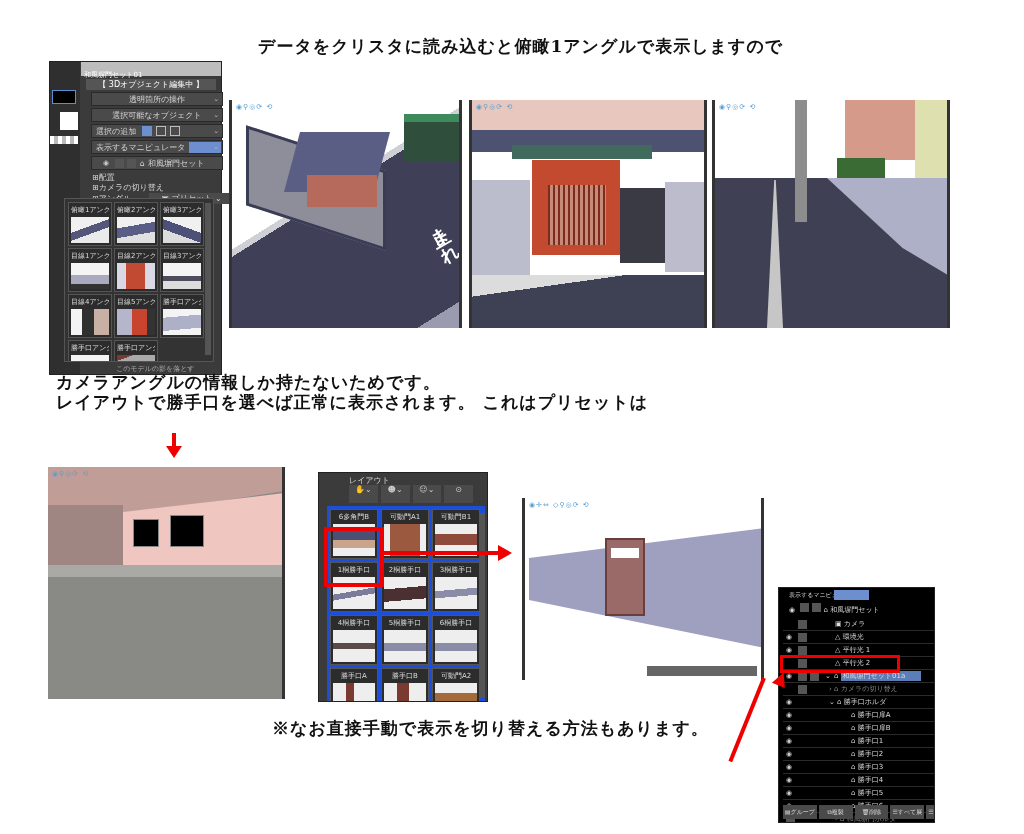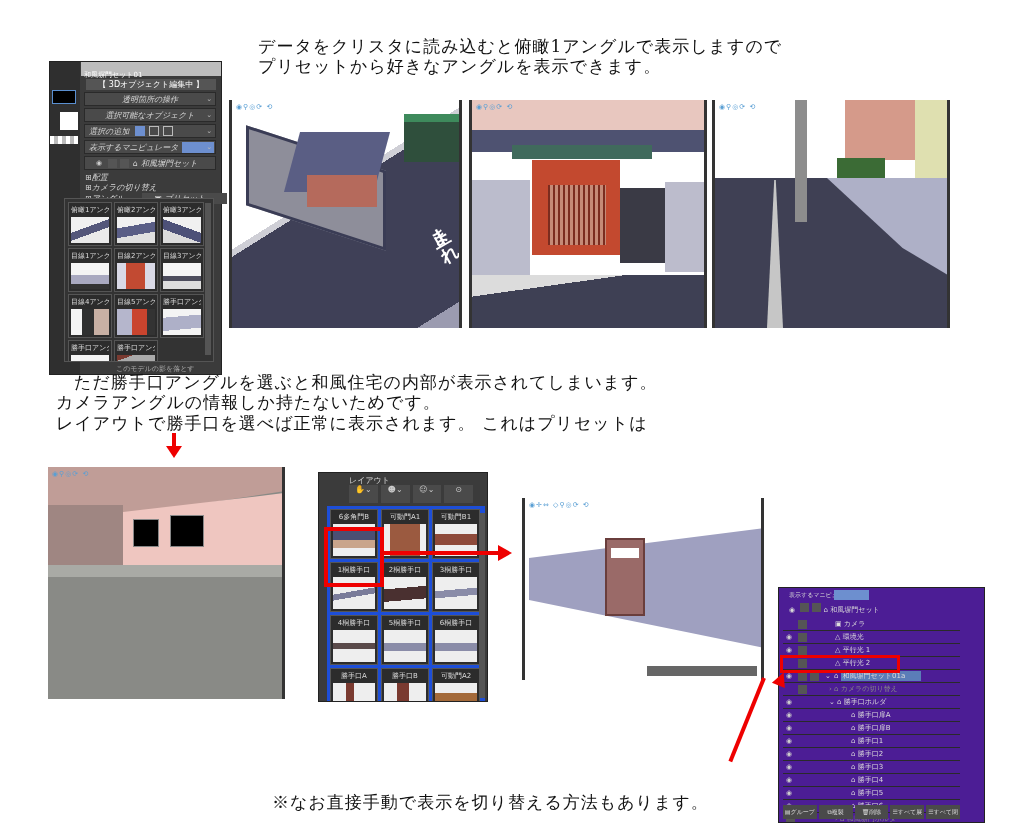--- a/index.html
+++ b/index.html
@@ -2,21 +2,21 @@
 <html><head>
 <meta charset="utf-8">
 <style>
   * { box-sizing: border-box; margin: 0; padding: 0; }
   body {
     width: 1024px; height: 834px; background: #ffffff; position: relative; overflow: hidden;
     font-family: "DejaVu Sans", sans-serif; color: #111;
   }
   .abs { position: absolute; }
   .heading {
-    font-family: "DejaVu Serif", serif; font-weight: normal; color: #111;
+    font-family: "DejaVu Serif", serif; font-weight: bold; color: #111;
     line-height: 1.2; letter-spacing: 1px;
   }
   
   .panel { background: #3b3b3b; border: 1px solid #222; margin-top: 25px; }
   .dark { background: #2f2f2f; }
   .ui-text { font-size: 8px; color: #d8d8d8; white-space: nowrap; }
   .row-btn {
     background: #4a4a4a; border: 1px solid #2a2a2a; height: 14px; margin: 2px 3px;
     display: flex; align-items: center; justify-content: center; position: relative;
   }
@@ -31,36 +31,35 @@
   .red-box { border: 4px solid #e00; position: absolute; }
   .layer-row { height: 13px; display: flex; align-items: center; border-bottom: 1px solid #2a2a2a; font-size: 7px; color: #ddd; white-space: nowrap; }
   .eye { width: 12px; text-align: center; color: #ccc; font-size: 7px; }
   .sq { width: 9px; height: 9px; background: #555; margin-left: 3px; display: inline-block; }
 </style>
 </head>
 <body>
 
 <div class="abs heading" style="left:258px; top:36px; font-size:17px;">
   <div>データをクリスタに読み込むと俯瞰1アングルで表示しますので</div>
-  <div>プリセットから好きなアングルを表示できます。</div>
 </div>
 
 <div class="abs panel" style="left:49px; top:36px; width:173px; height:314px;">
 
   <div class="abs dark" style="left:0; top:0; width:30px; height:312px;">
     <div class="abs" style="left:2px; top:28px; width:24px; height:14px; background:#000; border:1px solid #5a8fd0;"></div>
     <div class="abs" style="left:10px; top:50px; width:18px; height:18px; background:#fff;"></div>
     <div class="abs" style="left:0; top:74px; width:28px; height:8px; background:repeating-linear-gradient(90deg,#fff 0 4px,#bbb 4px 8px);"></div>
   </div>
 
   <div class="abs" style="left:31px; top:0; width:140px; height:14px; background:#bdbdbd;">
     <span class="ui-text" style="color:#fff; padding-left:3px; font-size:7px;">和風塀門セット01</span>
   </div>
   <div class="abs ui-text" style="left:36px; top:17px; width:130px; text-align:center; color:#fff; background:#555;">【 3Dオブジェクト編集中 】</div>
-  <div class="abs" style="left:31px; top:28px; width:138px;font-style:italic;">
+  <div class="abs" style="left:38px; top:28px; width:138px;">
     <div class="row-btn">
       <span class="ui-text">透明箇所の操作</span>
         <span class="chev">⌄</span>
     </div>
     <div class="row-btn">
       <span class="ui-text">選択可能なオブジェクト</span>
         <span class="chev">⌄</span>
     </div>
     <div class="row-btn" style="justify-content:flex-start; padding-left:4px;">
       <span class="ui-text">選択の追加</span>
@@ -169,21 +168,20 @@
   <div class="abs" style="left:52px; top:80px; width:16px; height:148px; background:#c6c6c6; clip-path:polygon(45% 0,55% 0,100% 100%,0 100%);"></div>
   <div class="abs" style="left:80px; top:0; width:12px; height:122px; background:#8d8d8d;"></div>
   <div class="abs" style="left:130px; top:0; width:108px; height:60px; background:#d59a8a;"></div>
   <div class="abs" style="left:200px; top:0; width:38px; height:90px; background:#dfe0b0;"></div>
   <div class="abs" style="left:122px; top:58px; width:48px; height:30px; background:#3b6b35;"></div>
   <div class="abs" style="left:112px; top:78px; width:126px; height:100px; background:#aeb0c7; clip-path:polygon(0 0,100% 0,100% 100%,60% 70%);"></div>
   <div class="scene-icons">◉⚲◎⟳ ⟲</div>
 </div>
 
 <div class="abs heading" style="left:56px; top:372px; font-size:17px;">
-  <div>　ただ勝手口アングルを選ぶと和風住宅の内部が表示されてしまいます。</div>
   <div>カメラアングルの情報しか持たないためです。</div>
   <div>レイアウトで勝手口を選べば正常に表示されます。 これはプリセットは</div>
 </div>
 
 <div class="abs" style="left:172px; top:433px; width:4px; height:16px; background:#e00;"></div>
 <div class="abs" style="left:166px; top:446px; width:0; height:0; border-left:8px solid transparent; border-right:8px solid transparent; border-top:12px solid #e00;"></div>
 
 <div class="abs" style="left:48px; top:467px; width:237px; height:232px; background:#898a86; border-right:3px solid #333; overflow:hidden;">
   <div class="abs" style="left:0; top:0; width:237px; height:60px; background:#c09d97; clip-path:polygon(0 0,100% 0,100% 40%,0 100%);"></div>
   <div class="abs" style="left:0; top:38px; width:75px; height:68px; background:#9f8682;"></div>
@@ -264,21 +262,21 @@
 
 <div class="abs scene" style="left:522px; top:498px; width:242px; height:182px;">
   <div class="abs" style="left:4px; top:30px; width:236px; height:120px; background:#9fa0c0; clip-path:polygon(0 25%,100% 0,100% 100%,0 60%);"></div>
   <div class="abs" style="left:80px; top:40px; width:40px; height:78px; background:#9a6a68; border:2px solid #6a3e3c;">
     <div class="abs" style="left:4px; top:8px; width:28px; height:10px; background:#fff;"></div>
   </div>
   <div class="abs" style="right:4px; bottom:4px; width:110px; height:10px; background:#666;"></div>
   <div class="scene-icons">◉✛⇔ ◇⚲◎⟳ ⟲</div>
 </div>
 
-<div class="abs panel" style="left:778px; top:562px; width:207px; height:236px; background:#4c1d95; overflow:hidden;">
+<div class="abs panel" style="left:778px; top:562px; width:157px; height:236px; background:#000000; overflow:hidden;">
   <div class="abs ui-text" style="left:10px; top:3px; font-size:6px;">表示するマニピュレータ</div>
   <div class="abs" style="left:55px; top:2px; width:35px; height:10px; background:#6d8fcf;"></div>
   <div class="abs ui-text" style="left:10px; top:15px; font-size:7px;">
     <span>◉</span> <span class="sq"></span><span class="sq"></span> <span>⌂</span> <span>和風塀門セット</span>
   </div>
   <div class="abs" style="left:4px; top:30px; width:177px;">
     <div class="layer-row"><span class="eye"></span><span class="sq"></span><span style="margin-left:28px;">▣</span>&nbsp;<span>カメラ</span></div>
     <div class="layer-row"><span class="eye">◉</span><span class="sq"></span><span style="margin-left:28px;">△</span>&nbsp;<span>環境光</span></div>
     <div class="layer-row"><span class="eye">◉</span><span class="sq"></span><span style="margin-left:28px;">△</span>&nbsp;<span>平行光 1</span></div>
     <div class="layer-row"><span class="eye"></span><span class="sq"></span><span style="margin-left:28px;">△</span>&nbsp;<span>平行光 2</span></div>
@@ -302,13 +300,13 @@
     <div style="flex:1; background:#4a4a4a; font-size:6px; color:#ddd; text-align:center; line-height:14px;">☰<span>すべて展開</span></div>
     <div style="flex:1; background:#4a4a4a; font-size:6px; color:#ddd; text-align:center; line-height:14px;">☰<span>すべて閉</span></div>
   </div>
 </div>
 
 <div class="red-box" style="left:780px; top:655px; width:120px; height:18px; border-width:3px;"></div>
 
 <div class="abs" style="left:762px; top:678px; width:4px; height:90px; background:#e00; transform:rotate(22deg); transform-origin:top center;"></div>
 <div class="abs" style="left:774px; top:672px; width:0; height:0; border-left:7px solid transparent; border-right:7px solid transparent; border-bottom:14px solid #e00; transform:rotate(22deg);"></div>
 
-<div class="abs heading" style="left:272px; top:792px; font-size:17px;">※なお直接手動で表示を切り替える方法もあります。</div>
+<div class="abs heading" style="left:272px; top:718px; font-size:17px;">※なお直接手動で表示を切り替える方法もあります。</div>
 
 </body></html>

